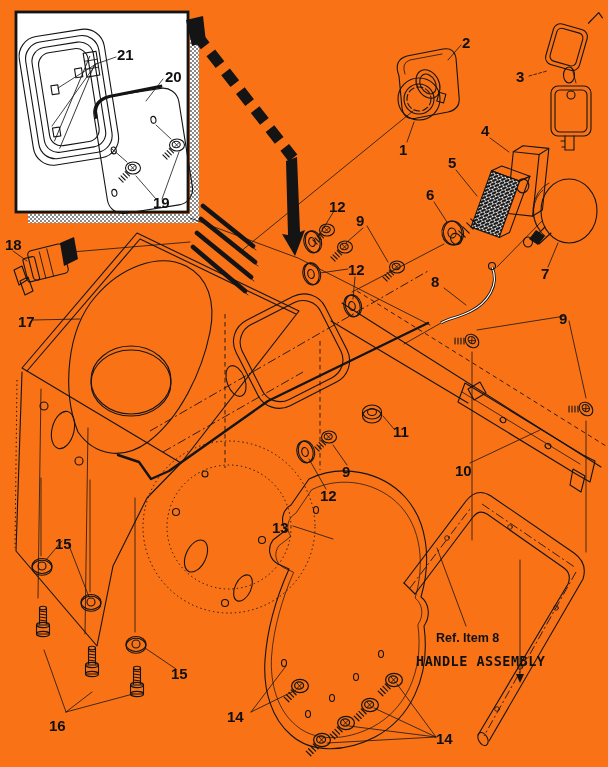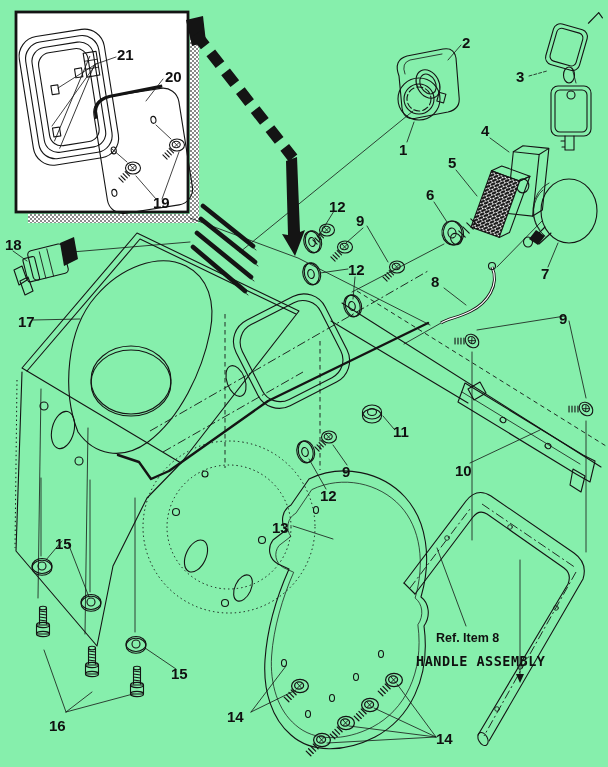--- a/index.html
+++ b/index.html
@@ -1,16 +1,16 @@
 <!DOCTYPE html>
 <html><head>
 <meta charset="utf-8">
 <style>
   html,body{margin:0;padding:0;background:#ffffff;}
-  .stage{position:relative;width:608px;height:767px;background:#86efac;overflow:hidden;}
+  .stage{position:relative;width:608px;height:767px;background:#f97316;overflow:hidden;}
   svg{display:block;}
   .ln{fill:none;stroke:#141414;stroke-width:1.1;stroke-linecap:round;stroke-linejoin:round;}
   .thin{fill:none;stroke:#141414;stroke-width:0.8;stroke-linecap:round;}
   .thick{fill:none;stroke:#141414;stroke-width:2.4;stroke-linecap:round;stroke-linejoin:round;}
   .xthick{fill:none;stroke:#141414;stroke-width:3;}
   .blk{fill:#141414;stroke:none;}
   .dash{fill:none;stroke:#141414;stroke-width:0.9;stroke-dasharray:4.5,3.5;}
   .dashdot{fill:none;stroke:#141414;stroke-width:0.9;stroke-dasharray:9,3,2,3;}
   .dot{fill:none;stroke:#141414;stroke-width:1;stroke-dasharray:1.4,3;}
   .co{font-family:"Liberation Sans",sans-serif;font-weight:bold;font-size:15px;fill:#101010;}

